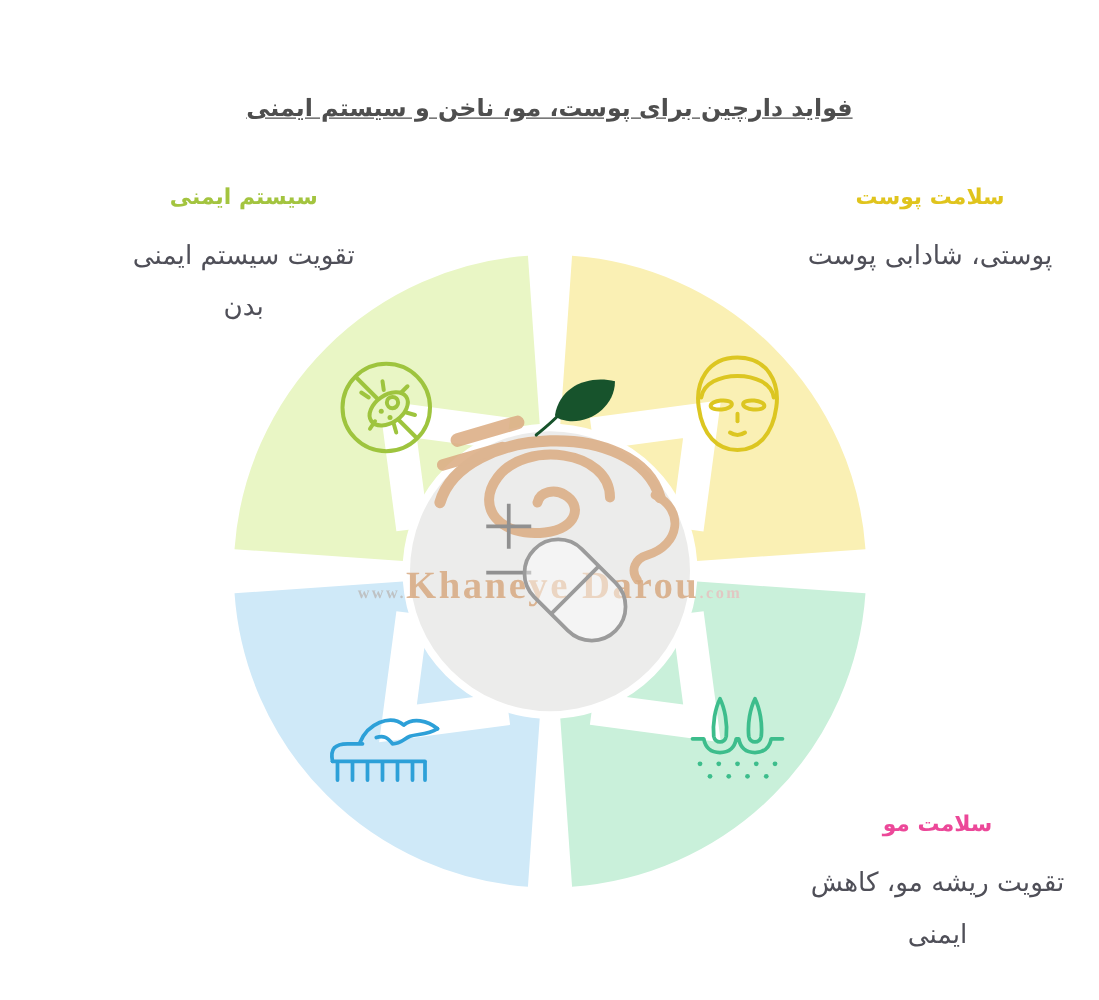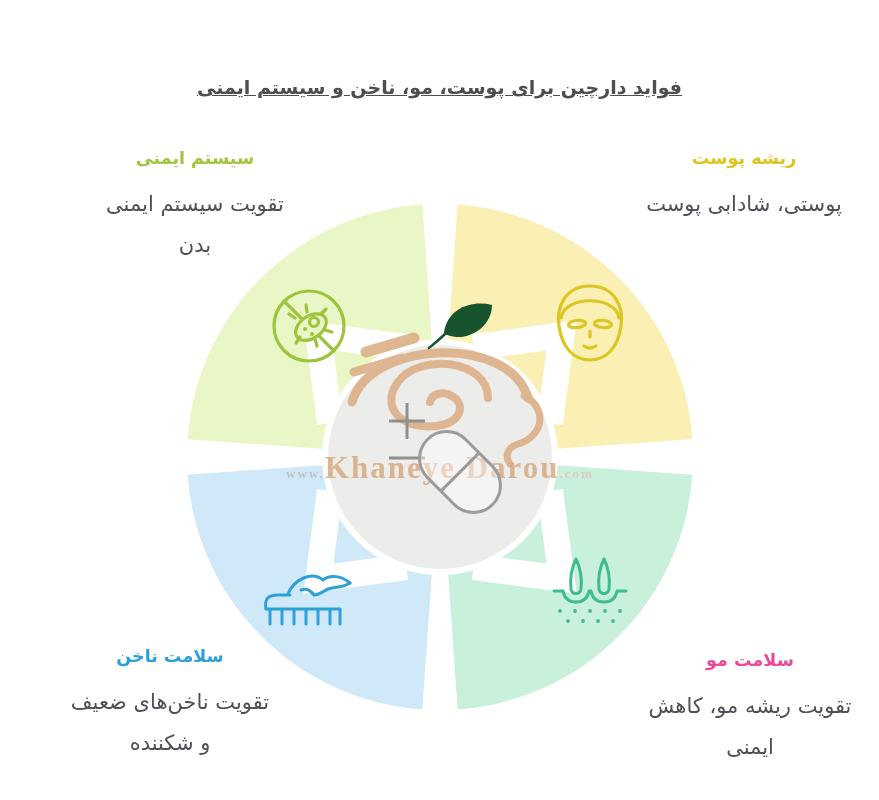--- a/index.html
+++ b/index.html
@@ -138,32 +138,27 @@
 
   <div class="block block-immune">
     <div class="heading">سیستم ایمنی</div>
     <div class="desc">
       <div>تقویت سیستم ایمنی</div>
       <div>بدن</div>
     </div>
   </div>
 
   <div class="block block-skin">
-    <div class="heading">ریشه پوست</div>
+    <div class="heading">سلامت پوست</div>
     <div class="desc">
       <div>پوستی، شادابی پوست</div>
     </div>
   </div>
 
   <div class="block block-nail">
-    <div class="heading">سلامت ناخن</div>
-    <div class="desc">
-      <div>تقویت ناخن‌های ضعیف</div>
-      <div>و شکننده</div>
-    </div>
   </div>
 
   <div class="block block-hair">
     <div class="heading">سلامت مو</div>
     <div class="desc">
       <div>تقویت ریشه مو، کاهش</div>
       <div>ایمنی</div>
     </div>
   </div>
 

